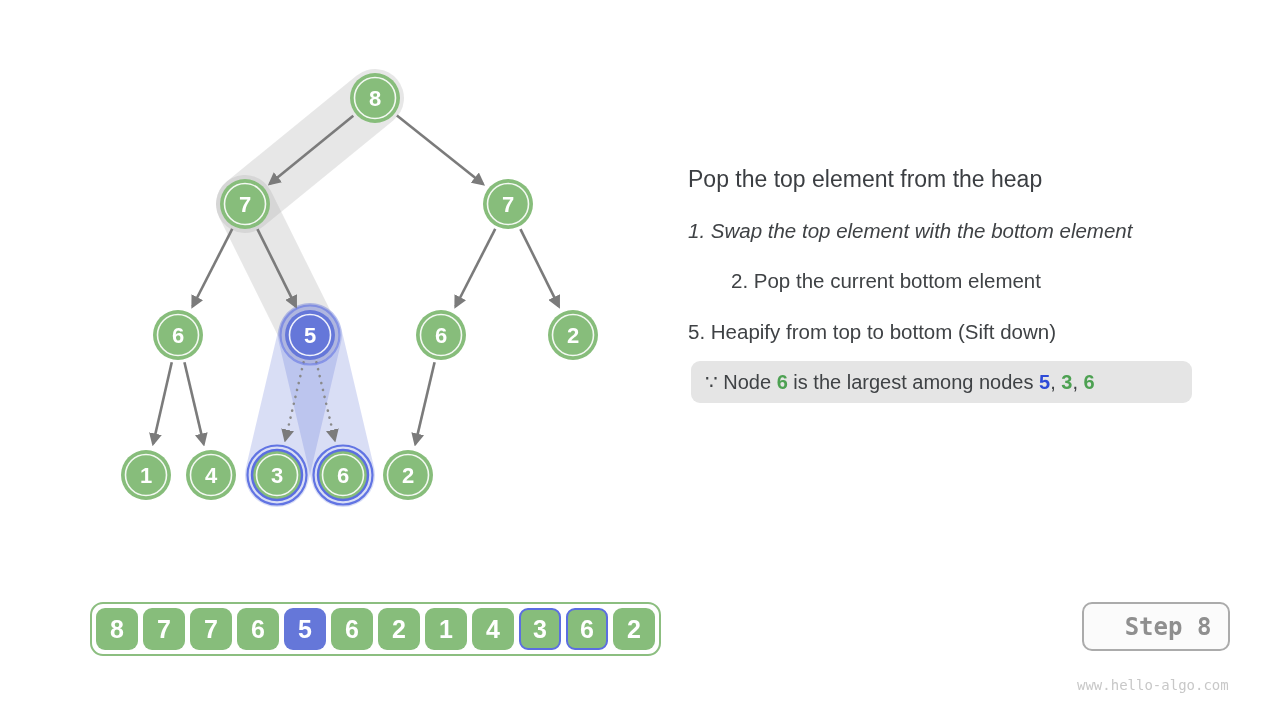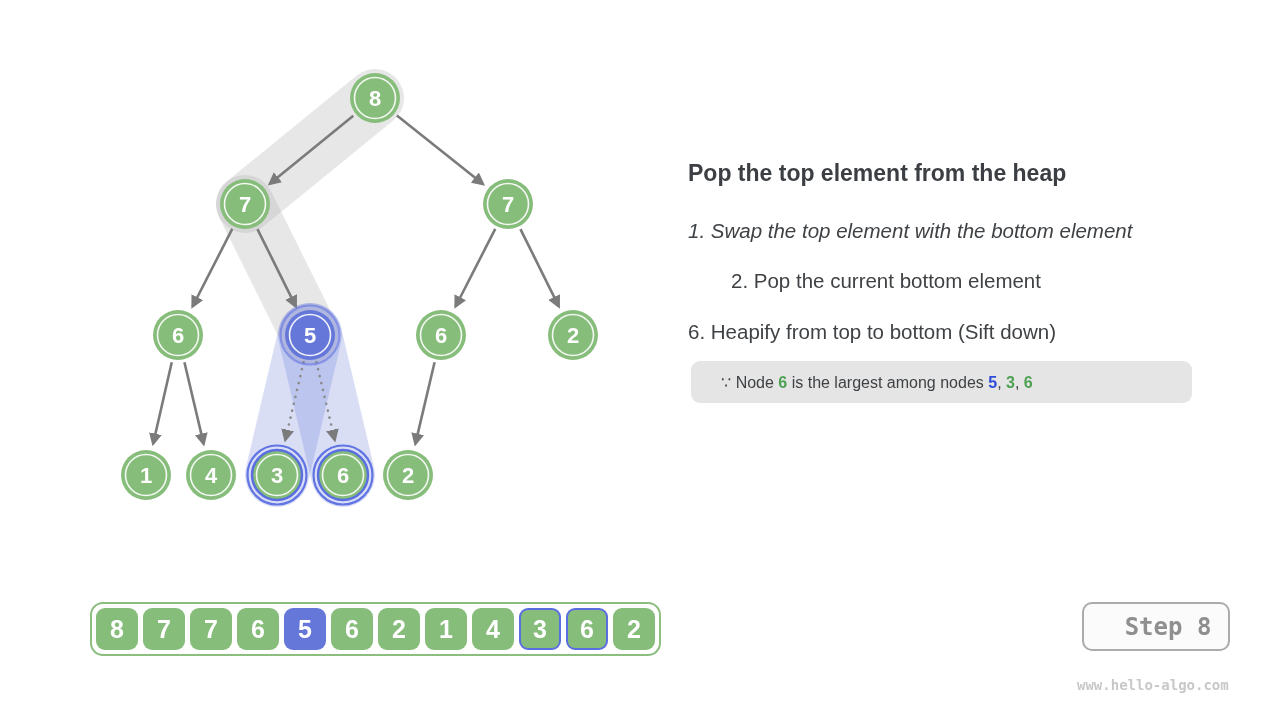--- a/index.html
+++ b/index.html
@@ -7,31 +7,31 @@
     width:1280px;height:720px;position:relative;background:#ffffff;
     font-family:"Liberation Sans",sans-serif;overflow:hidden;
   }
   #tree-svg{position:absolute;left:0;top:0;}
   .node-label{
     font-family:"Liberation Sans",sans-serif;font-weight:bold;font-size:22px;
     fill:#ffffff;text-anchor:middle;
   }
   
   .panel-title{
-    position:absolute;left:688px;top:160px;font-size:23px;font-weight:bold;color:#3b3e42;
+    position:absolute;left:688px;top:166px;font-size:23px;font-weight:normal;color:#3b3e42;
   }
   .panel-step{position:absolute;left:688px;font-size:20.5px;color:#3f4245;}
   #step-1{top:219px;font-style:italic;}
   #step-2{top:269px;margin-left:43px;}
   #step-3{top:320px;}
   .note-box{
     position:absolute;left:691px;top:361px;width:501px;height:42px;
     border-radius:9px;display:flex;align-items:center;
   }
-  .note-text{font-size:16px;padding-left:30px;white-space:pre;}
+  .note-text{font-size:20px;padding-left:14px;white-space:pre;}
   
   .array-wrap{
     position:absolute;left:90px;top:602px;display:flex;gap:5px;
     padding:4px;border:2px solid #8cbe80;border-radius:13px;background:#ffffff;
   }
   .array-cell{
     width:42px;height:42px;border-radius:9px;box-sizing:border-box;
     display:flex;align-items:center;justify-content:center;
     color:#ffffff;font-size:25px;font-weight:bold;
   }
@@ -39,21 +39,21 @@
   .step-badge{
     position:absolute;left:1082px;top:602px;width:148px;height:49px;
     background:#fbfbfb;border:2px solid #ababab;border-radius:10px;
     display:flex;align-items:center;justify-content:center;box-sizing:border-box;padding-left:24px;
   }
   .step-badge span{
     font-family:"DejaVu Sans Mono",monospace;font-weight:bold;font-size:24px;color:#8f8f8f;
   }
   .watermark{
     position:absolute;left:1077px;top:677px;
-    font-family:"DejaVu Sans Mono",monospace;font-size:14px;color:#c8c8c8;font-weight:bold;
+    font-family:"DejaVu Sans Mono",monospace;font-size:14px;color:#c8c8c8;
   }
 </style>
 </head>
 <body>
 
 <div>
 
   <svg id="tree-svg" width="680" height="560" viewBox="0 0 680 560">
     <defs>
       <marker id="arrow-solid" viewBox="0 0 10 10" refX="8" refY="5" markerWidth="5" markerHeight="5" orient="auto">
@@ -147,21 +147,21 @@
           <circle cx="408" cy="475" r="25" fill="#87bd7b" stroke="none" stroke-width="0"></circle>
           <circle cx="408" cy="475" r="20.5" fill="none" stroke="#ffffff" stroke-width="1.6" opacity="0.9"></circle>
           <text x="408" y="475" dy="0.36em" class="node-label">2</text>
         </g>
       </g>
   </svg>
 
   <div class="panel-title">Pop the top element from the heap</div>
   <div class="panel-step" id="step-1">1. Swap the top element with the bottom element</div>
   <div class="panel-step" id="step-2">2. Pop the current bottom element</div>
-  <div class="panel-step" id="step-3">6. Heapify from top to bottom (Sift down)</div>
+  <div class="panel-step" id="step-3">5. Heapify from top to bottom (Sift down)</div>
 
   <div class="note-box" id="note-box" style="background: rgb(229, 229, 229);">
     <div class="note-text" id="note-text" style="color: rgb(63, 66, 69);"><span>∵ Node </span><span style="color: rgb(77, 161, 82); font-weight: bold;">6</span><span> is the largest among nodes </span><span style="color: rgb(46, 75, 215); font-weight: bold;">5</span><span>, </span><span style="color: rgb(77, 161, 82); font-weight: bold;">3</span><span>, </span><span style="color: rgb(77, 161, 82); font-weight: bold;">6</span></div>
   </div>
 
   <div class="array-wrap" id="array-wrap" style="border-color: rgb(140, 190, 128);">
       <div class="array-cell" style="background: rgb(135, 189, 123);">8</div>
       <div class="array-cell" style="background: rgb(135, 189, 123);">7</div>
       <div class="array-cell" style="background: rgb(135, 189, 123);">7</div>
       <div class="array-cell" style="background: rgb(135, 189, 123);">6</div>

